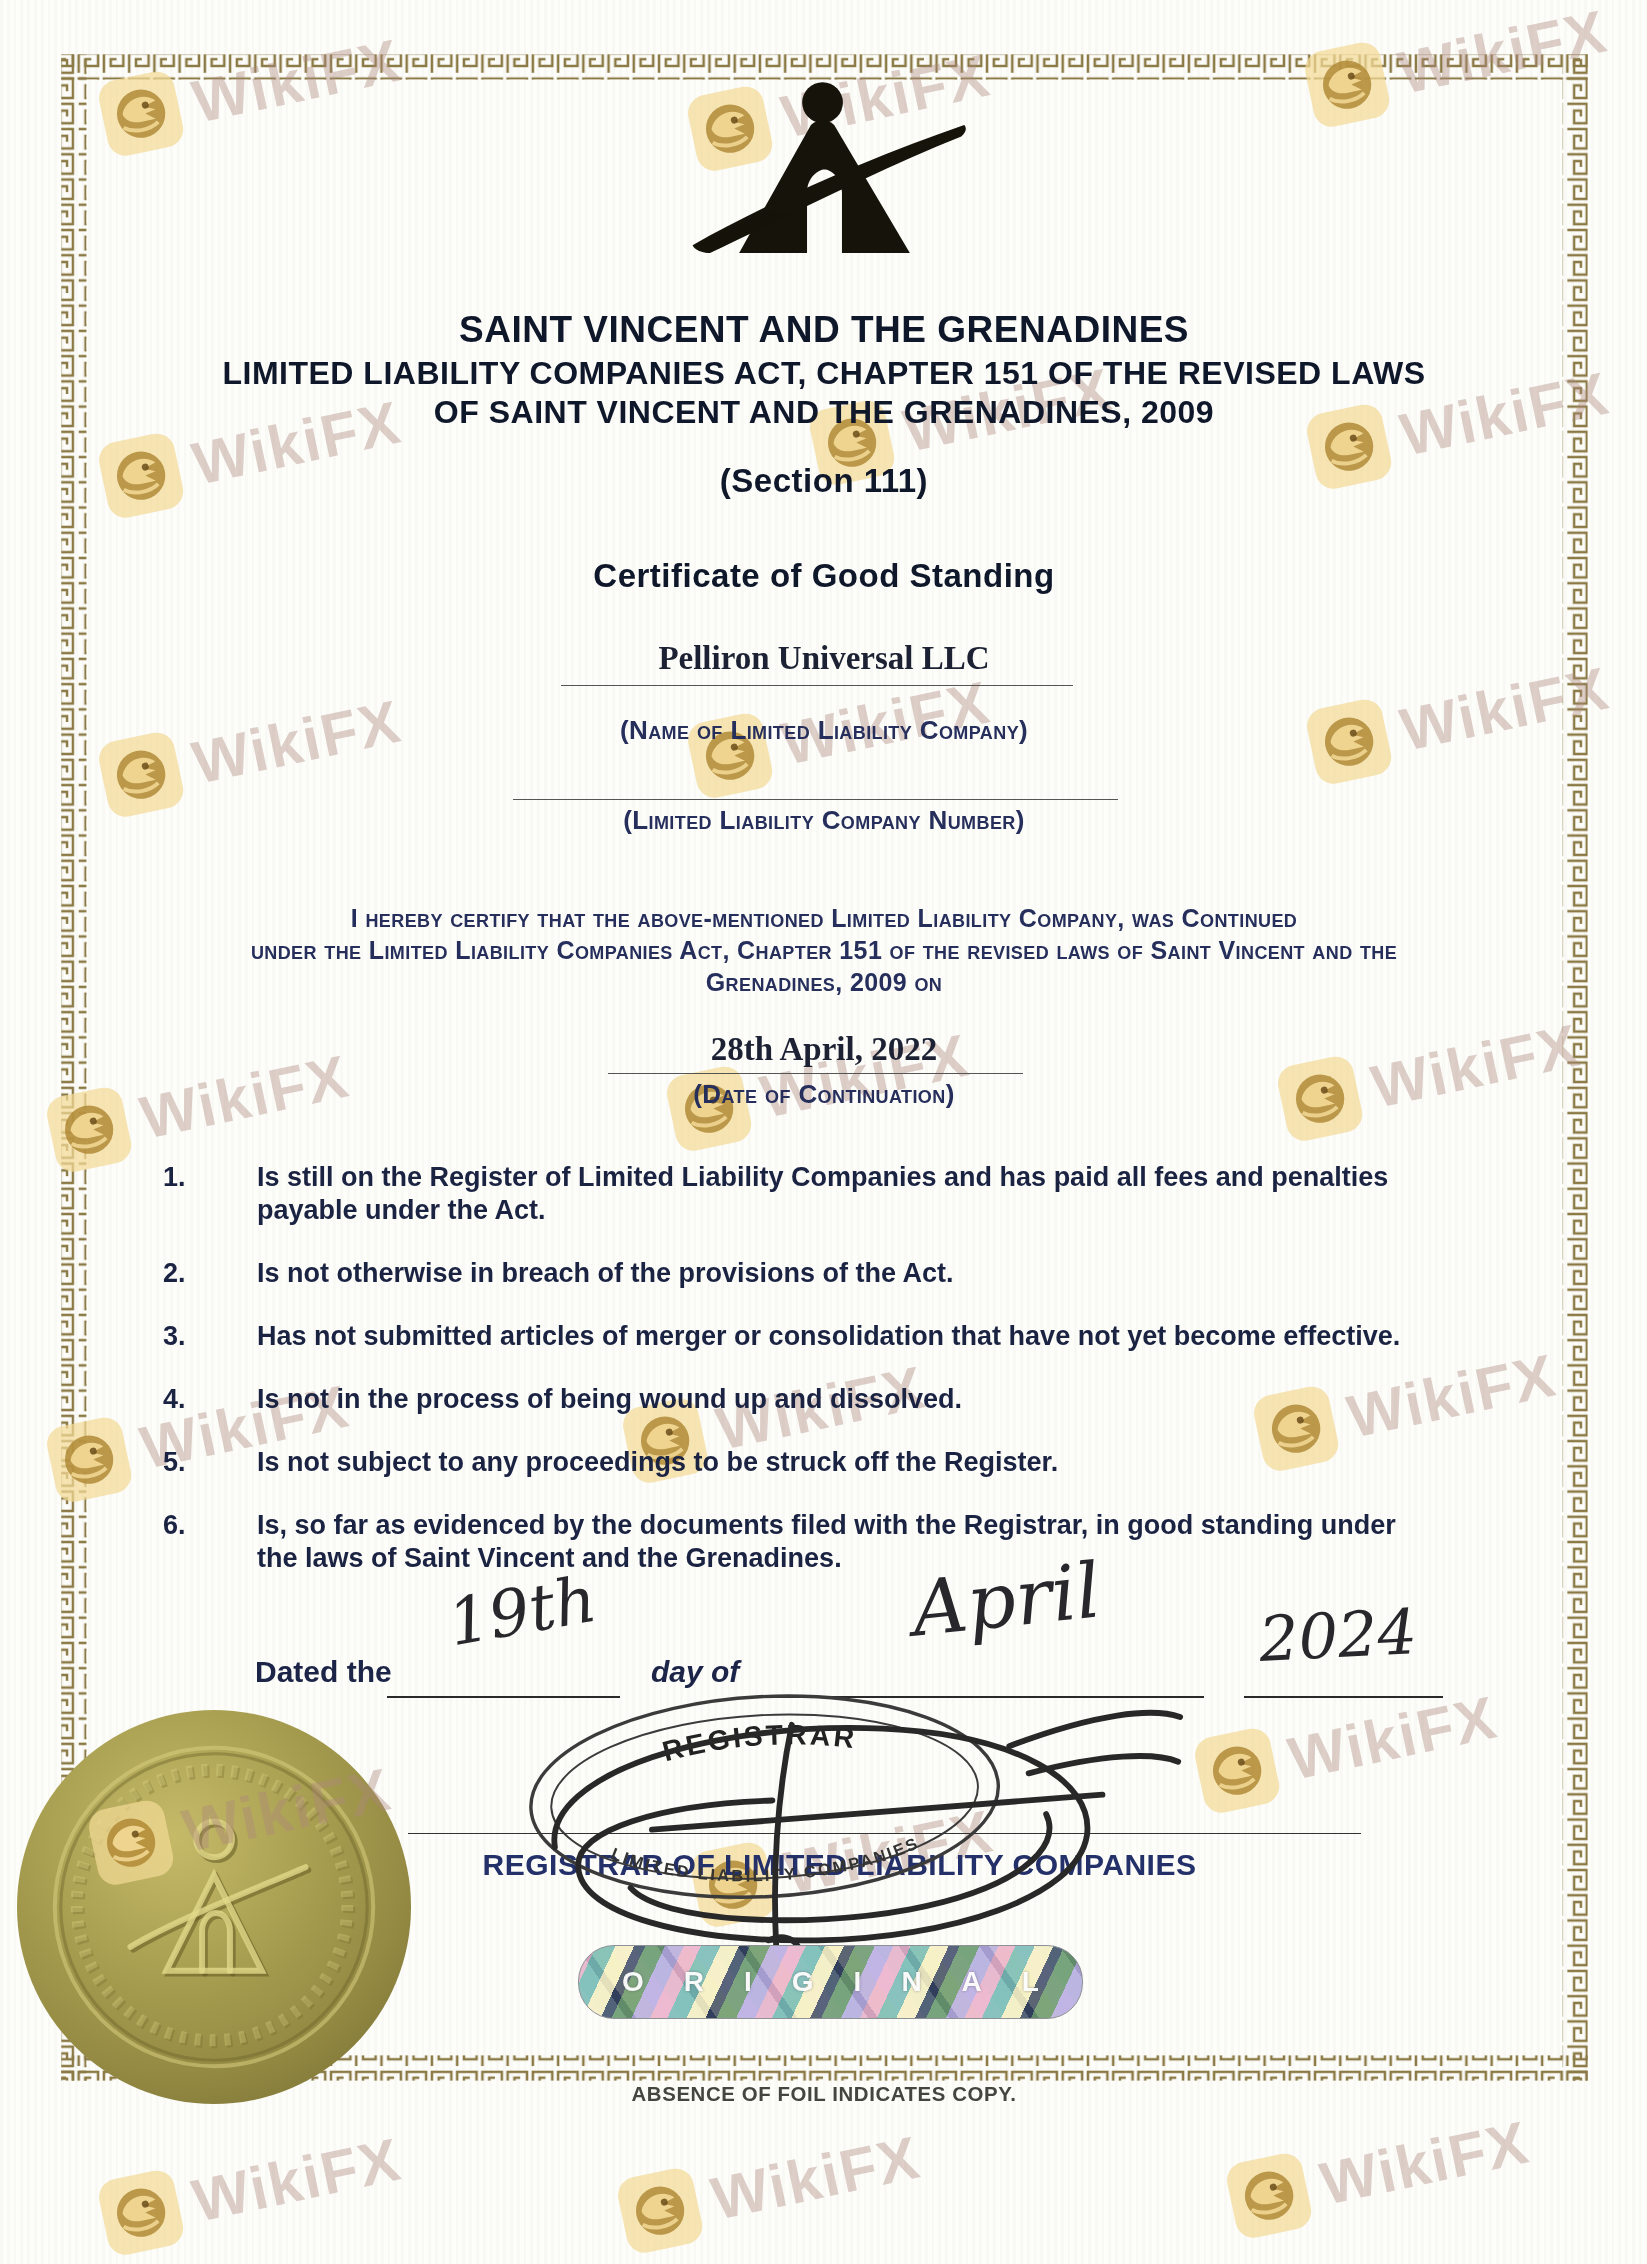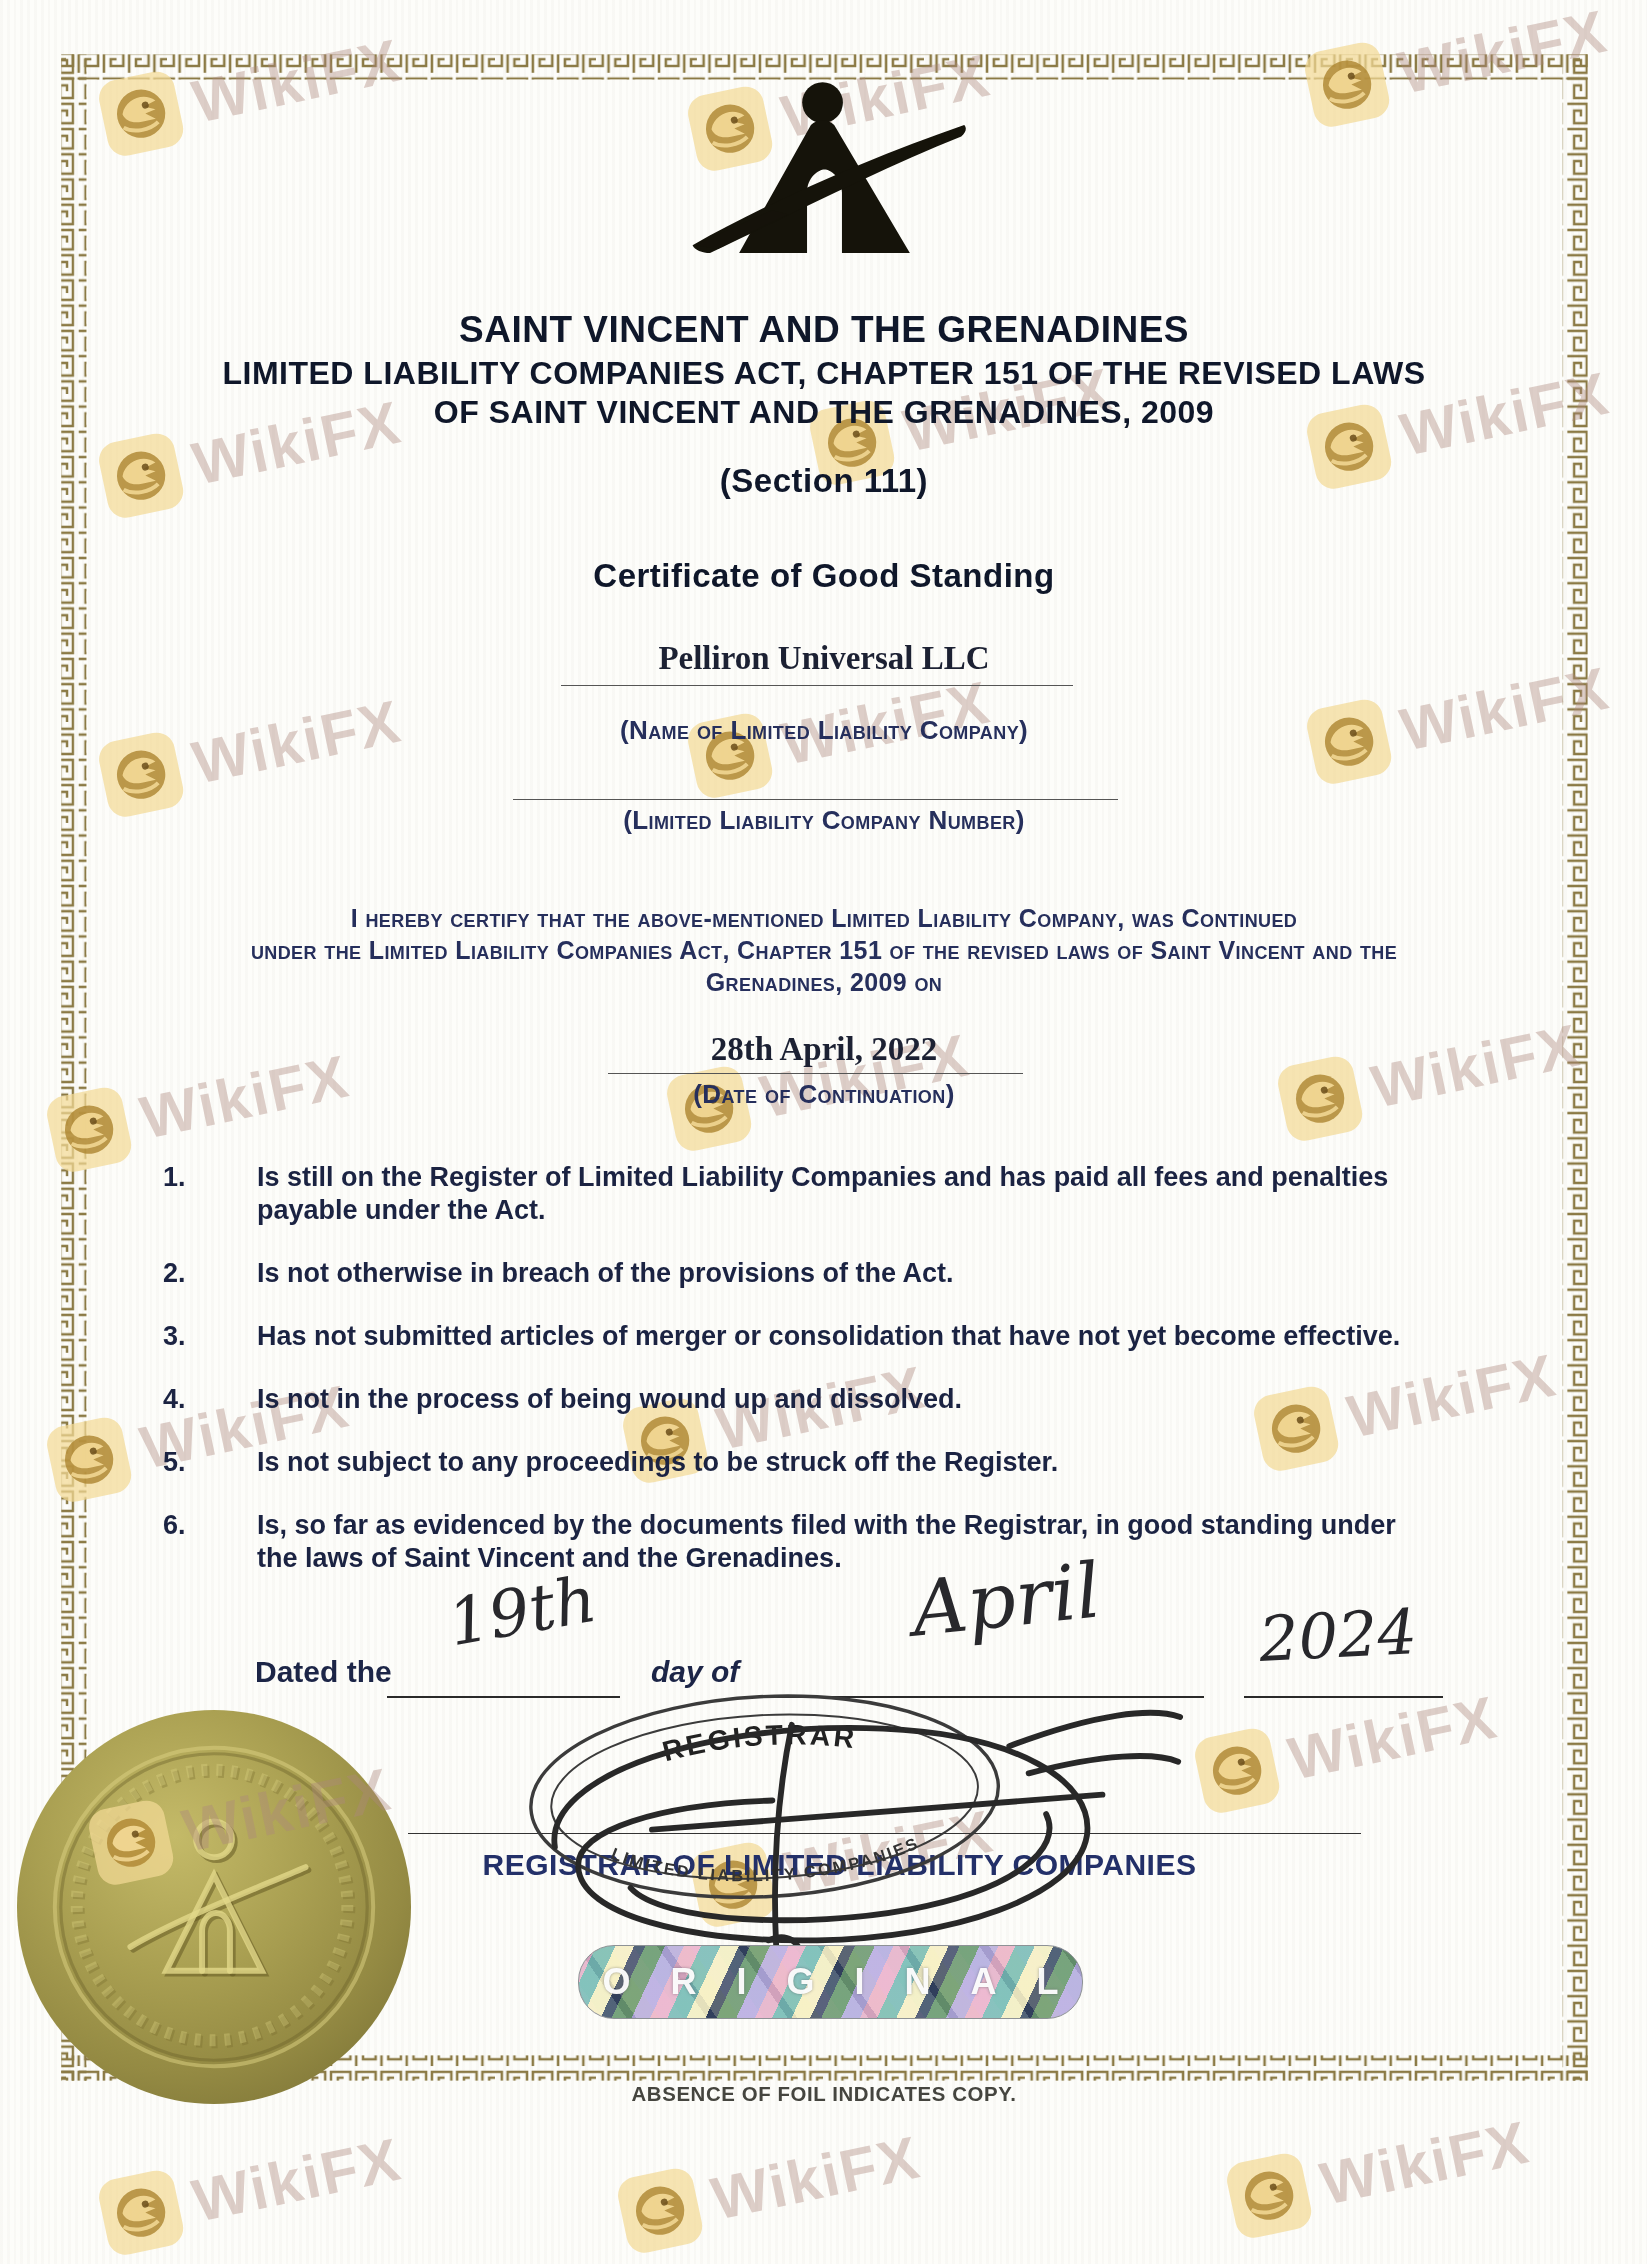--- a/index.html
+++ b/index.html
@@ -28,21 +28,21 @@
   .stamp-svg{position:absolute;left:485px;top:1684px;z-index:6;}
   .registrar-title{position:absolute;top:1848px;left:0;width:100%;text-align:center;
       font-size:30px;font-weight:700;color:#233069;letter-spacing:0.5px;transform:translateX(15.5px);}
   .foil{position:absolute;left:578px;top:1945px;width:503px;height:72px;border-radius:36px;
       border:1px solid #8e9296;z-index:6;display:flex;align-items:center;justify-content:center;
       background:
         repeating-linear-gradient(115deg,rgba(236,178,204,0.85) 0 15.5px,rgba(118,188,182,0.85) 15.5px 33px,
           rgba(247,241,198,0.9) 33px 50px,rgba(47,62,92,0.78) 50px 60px,
           rgba(104,152,108,0.85) 60px 78px,rgba(183,172,226,0.85) 78px 95px),
         repeating-linear-gradient(55deg,#f2e6ee 0 19.4px,#cfe8df 19.4px 39px,#37415a 39px 47px,#f6efc6 47px 66px);}
-  .foil-text{color:rgba(255,255,255,0.95);font-size:36px;font-weight:700;letter-spacing:40px;
+  .foil-text{color:rgba(255,255,255,0.95);font-size:28px;font-weight:700;letter-spacing:40px;
       padding-left:40px;text-shadow:0 0 2.9px rgba(80,80,90,0.55);text-align:center;}
   .notice{position:absolute;top:2083px;left:0;width:100%;text-align:center;font-size:20.4px;
       font-weight:700;color:#45453f;letter-spacing:0.6px;}
   .seal{position:absolute;left:14.6px;top:1708px;width:398px;height:398px;z-index:3;}
   .wm-layer{position:absolute;inset:0;z-index:4;pointer-events:none;}
   .wm{position:absolute;display:flex;align-items:center;gap:13.6px;transform:rotate(-12deg);
       transform-origin:left center;}
   .wm-icon{width:80px;height:80px;flex:0 0 80px;}
   .wm-icon svg{width:100%;height:100%;}
   .wm-text{font-size:60px;font-weight:700;letter-spacing:1.9px;color:rgba(172,136,124,0.40);

